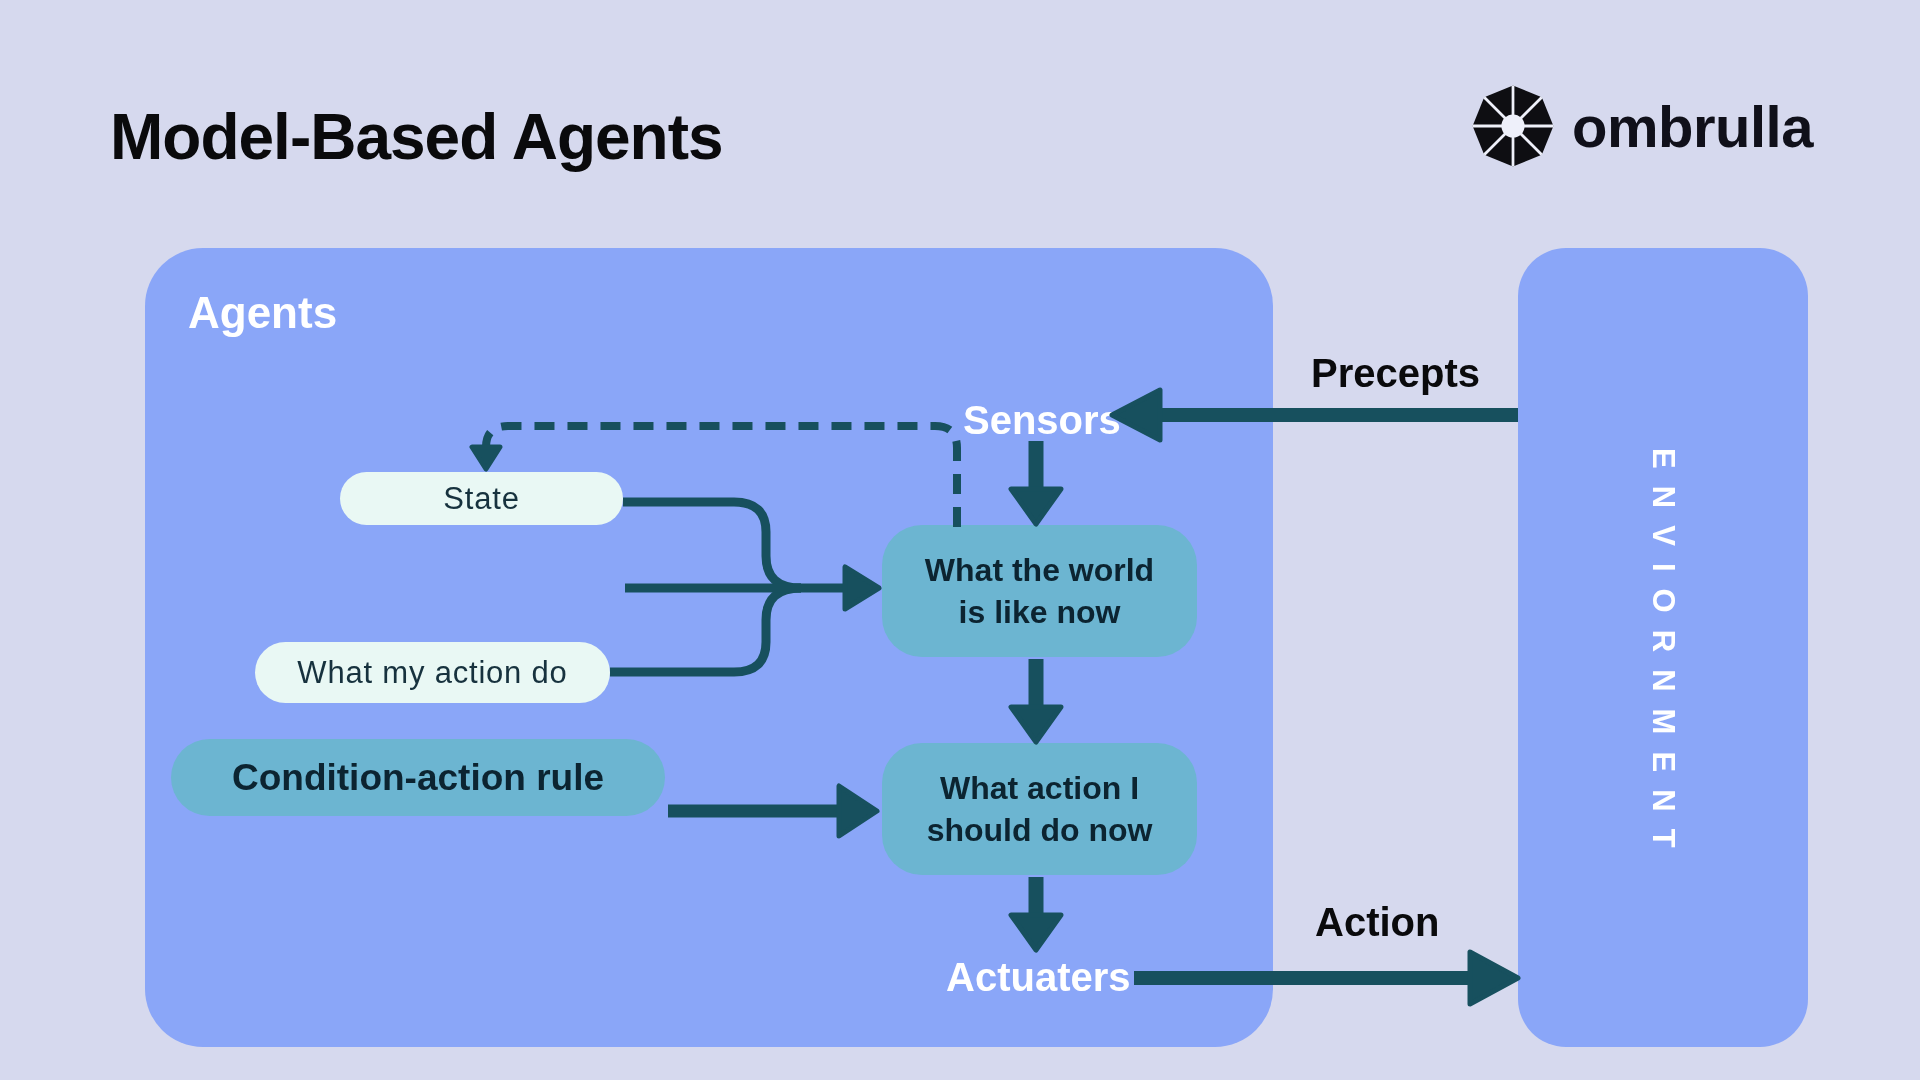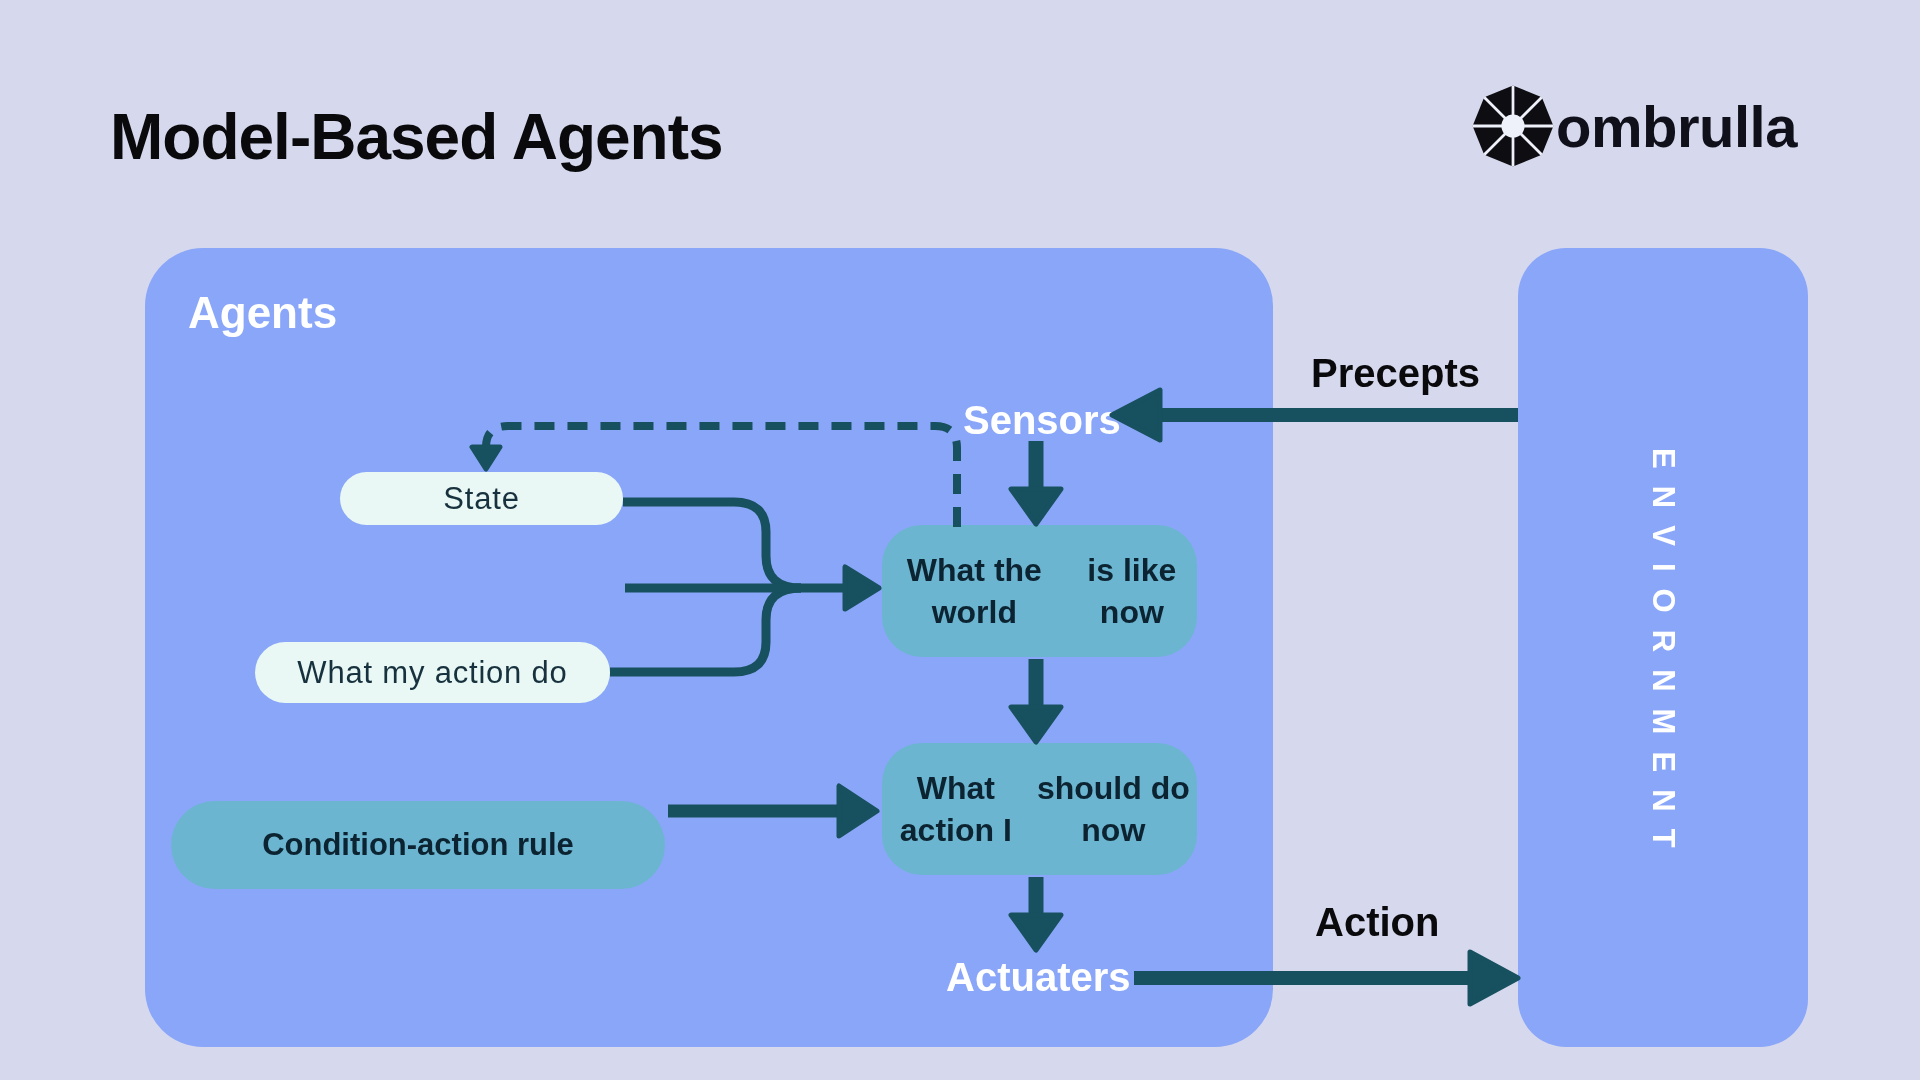--- a/index.html
+++ b/index.html
@@ -22,21 +22,21 @@
   #stage{position:absolute;inset:0;width:1920px;height:1080px;}
 
   
   .page-title{
     position:absolute;left:110px;top:100px;
     font-size:64px;font-weight:800;letter-spacing:-1px;
     color:var(--label-black);
   }
   .logo{
     position:absolute;left:1470px;top:82px;height:88px;
-    display:flex;align-items:center;
+    display:flex;align-items:center;gap:16px;
   }
   .logo svg{display:block;}
   .logo-text{
     font-size:58px;font-weight:600;letter-spacing:-0.5px;
     color:#10101a;
   }
 
   
   .panel{
     position:absolute;background:var(--panel-blue);
@@ -64,29 +64,29 @@
     font-size:31px;font-weight:500;letter-spacing:0.8px;
     color:#17323e;
   }
   .box-state{left:340px;top:472px;width:283px;height:53px;}
   .box-evolves{left:255px;top:556px;width:370px;height:61px;}
   .box-action-do{left:255px;top:642px;width:355px;height:61px;}
 
   
   .teal-box{
     position:absolute;background:var(--process-teal);
-    display:flex;flex-direction:row;align-items:center;justify-content:center;
+    display:flex;flex-direction:column;align-items:center;justify-content:center;
     font-size:32px;font-weight:700;line-height:42px;
     color:var(--box-text-dark);text-align:center;
   }
   .box-world-now{left:882px;top:525px;width:315px;height:132px;border-radius:40px;}
   .box-action-now{left:882px;top:743px;width:315px;height:132px;border-radius:40px;}
   .box-condition{
-    left:171px;top:801px;width:494px;height:88px;border-radius:46px;
-    font-size:31px;
+    left:171px;top:739px;width:494px;height:77px;border-radius:46px;
+    font-size:37px;
   }
 
   
   .flow-label{position:absolute;font-size:40px;font-weight:700;line-height:1;}
   .label-white{color:var(--white);}
   .label-black{color:var(--label-black);}
   .label-sensors{left:963px;top:400px;}
   .label-actuaters{left:946px;top:957px;}
   .label-precepts{left:1311px;top:353px;}
   .label-action{left:1315px;top:902px;}

